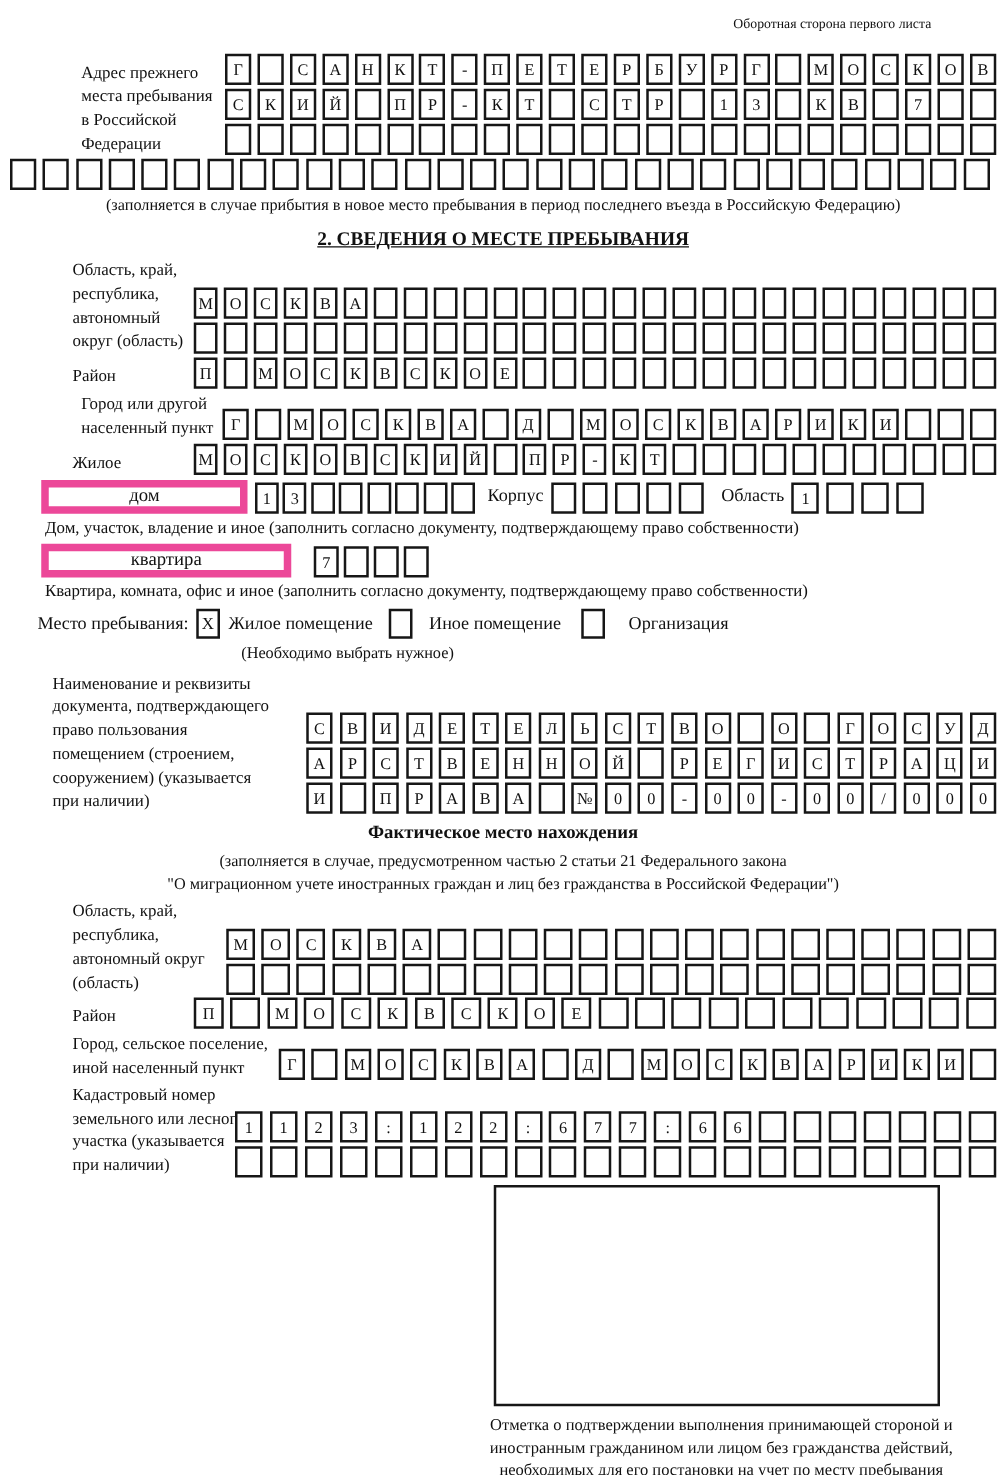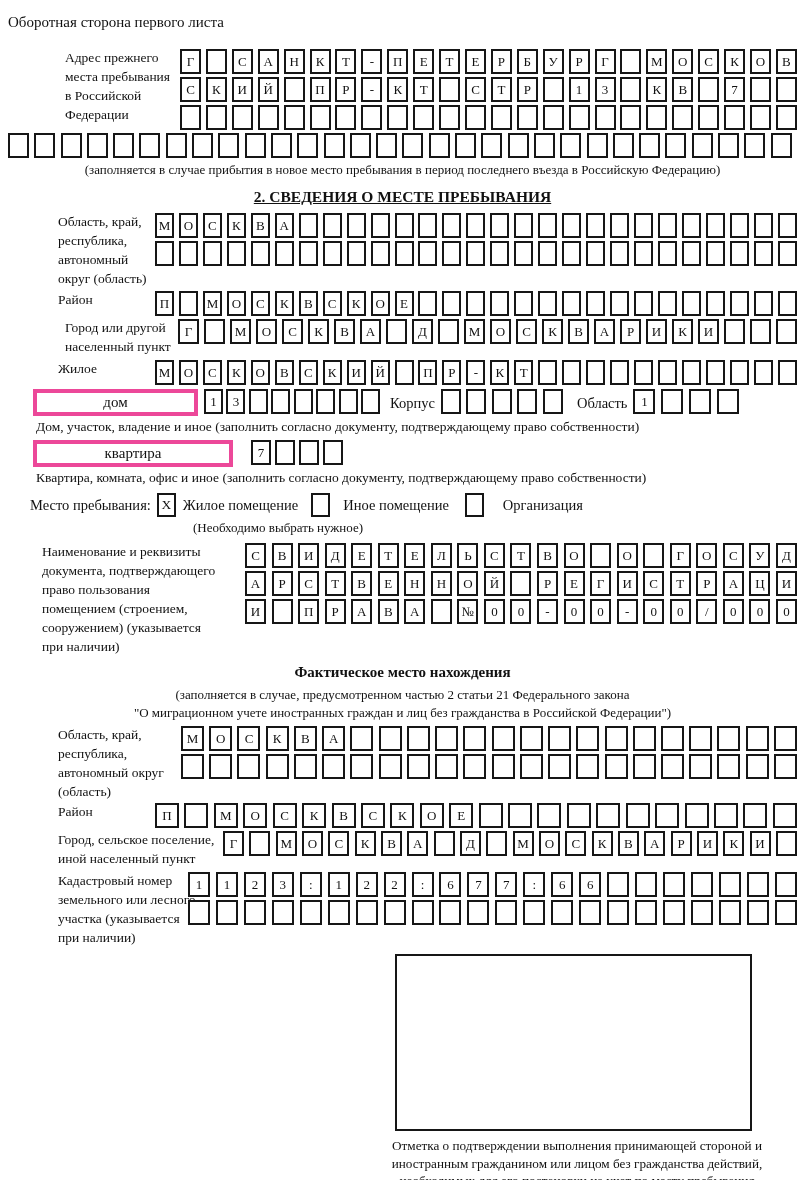--- a/index.html
+++ b/index.html
@@ -3,22 +3,22 @@
 <meta charset="utf-8">
 <style>
   html,body{margin:0;padding:0;background:#fff;}
   .page{
     width:800px;height:1180px;box-sizing:border-box;
     padding:0 3px 0 8px;position:relative;overflow:hidden;
     background:#fff;color:#111;
     font-family:"Liberation Serif","DejaVu Serif",serif;
     font-size:13.5px;line-height:1.4;
   }
-  .hdr{margin:12px 52px 0 0;font-size:15px;}
-  .row{display:flex;align-items:flex-start;}
+  .hdr{margin:12px 52px 0 0;text-align:right;font-size:11px;}
+  .row{display:flex;align-items:flex-end;}
   .lbl{white-space:pre;flex:none;}
   .grids{display:flex;flex-direction:column;gap:3px;flex:none;}
   .grid{display:flex;justify-content:space-between;flex:none;}
   .cell{
     box-sizing:border-box;flex:none;width:var(--cw,20px);height:25px;
     border:2px solid #161616;background:#fff;
     display:flex;align-items:center;justify-content:center;
     font-size:13px;line-height:1;
   }
   
@@ -38,21 +38,21 @@
   
   .ml57{margin-left:57px}.ml50{margin-left:50px}.ml34{margin-left:34px}
   .w115{width:115px}.w97{width:97px}.w113{width:113px}.w203{width:203px}
   .w123{width:123px}.w165{width:165px}.w130{width:130px}
   .cap{font-size:13px;}
   .cap-center{text-align:center;margin-top:3px;}
   .cap-left{margin:2px 0 0 28px;font-size:13.5px;}
   .title{font-weight:bold;text-align:center;font-size:15.5px;margin:7px 0 5px;text-decoration:underline;}
   .title2{font-weight:bold;text-align:center;font-size:15px;margin-top:5px;}
   .namedbox{
-    box-sizing:border-box;border:4px solid #ec4899;height:27px;flex:none;
+    box-sizing:border-box;border:6px solid #ec4899;height:27px;flex:none;
     display:flex;align-items:center;justify-content:center;font-size:15px;
   }
   .inline-lbl{font-size:14.5px;align-self:center;flex:none;}
   .chk{
     box-sizing:border-box;flex:none;width:19px;height:24px;border:2px solid #161616;
     display:flex;align-items:center;justify-content:center;font-size:13.5px;align-self:center;
   }
   .mesto-note{margin:2px 0 0 185px;font-size:13px;}
   .stamp{box-sizing:border-box;margin:6px 0 0 387px;width:357px;height:177px;border:2px solid #161616;}
   .stamp-cap{margin:6px 0 0 383px;width:372px;text-align:center;font-size:13.2px;line-height:1.35;}

